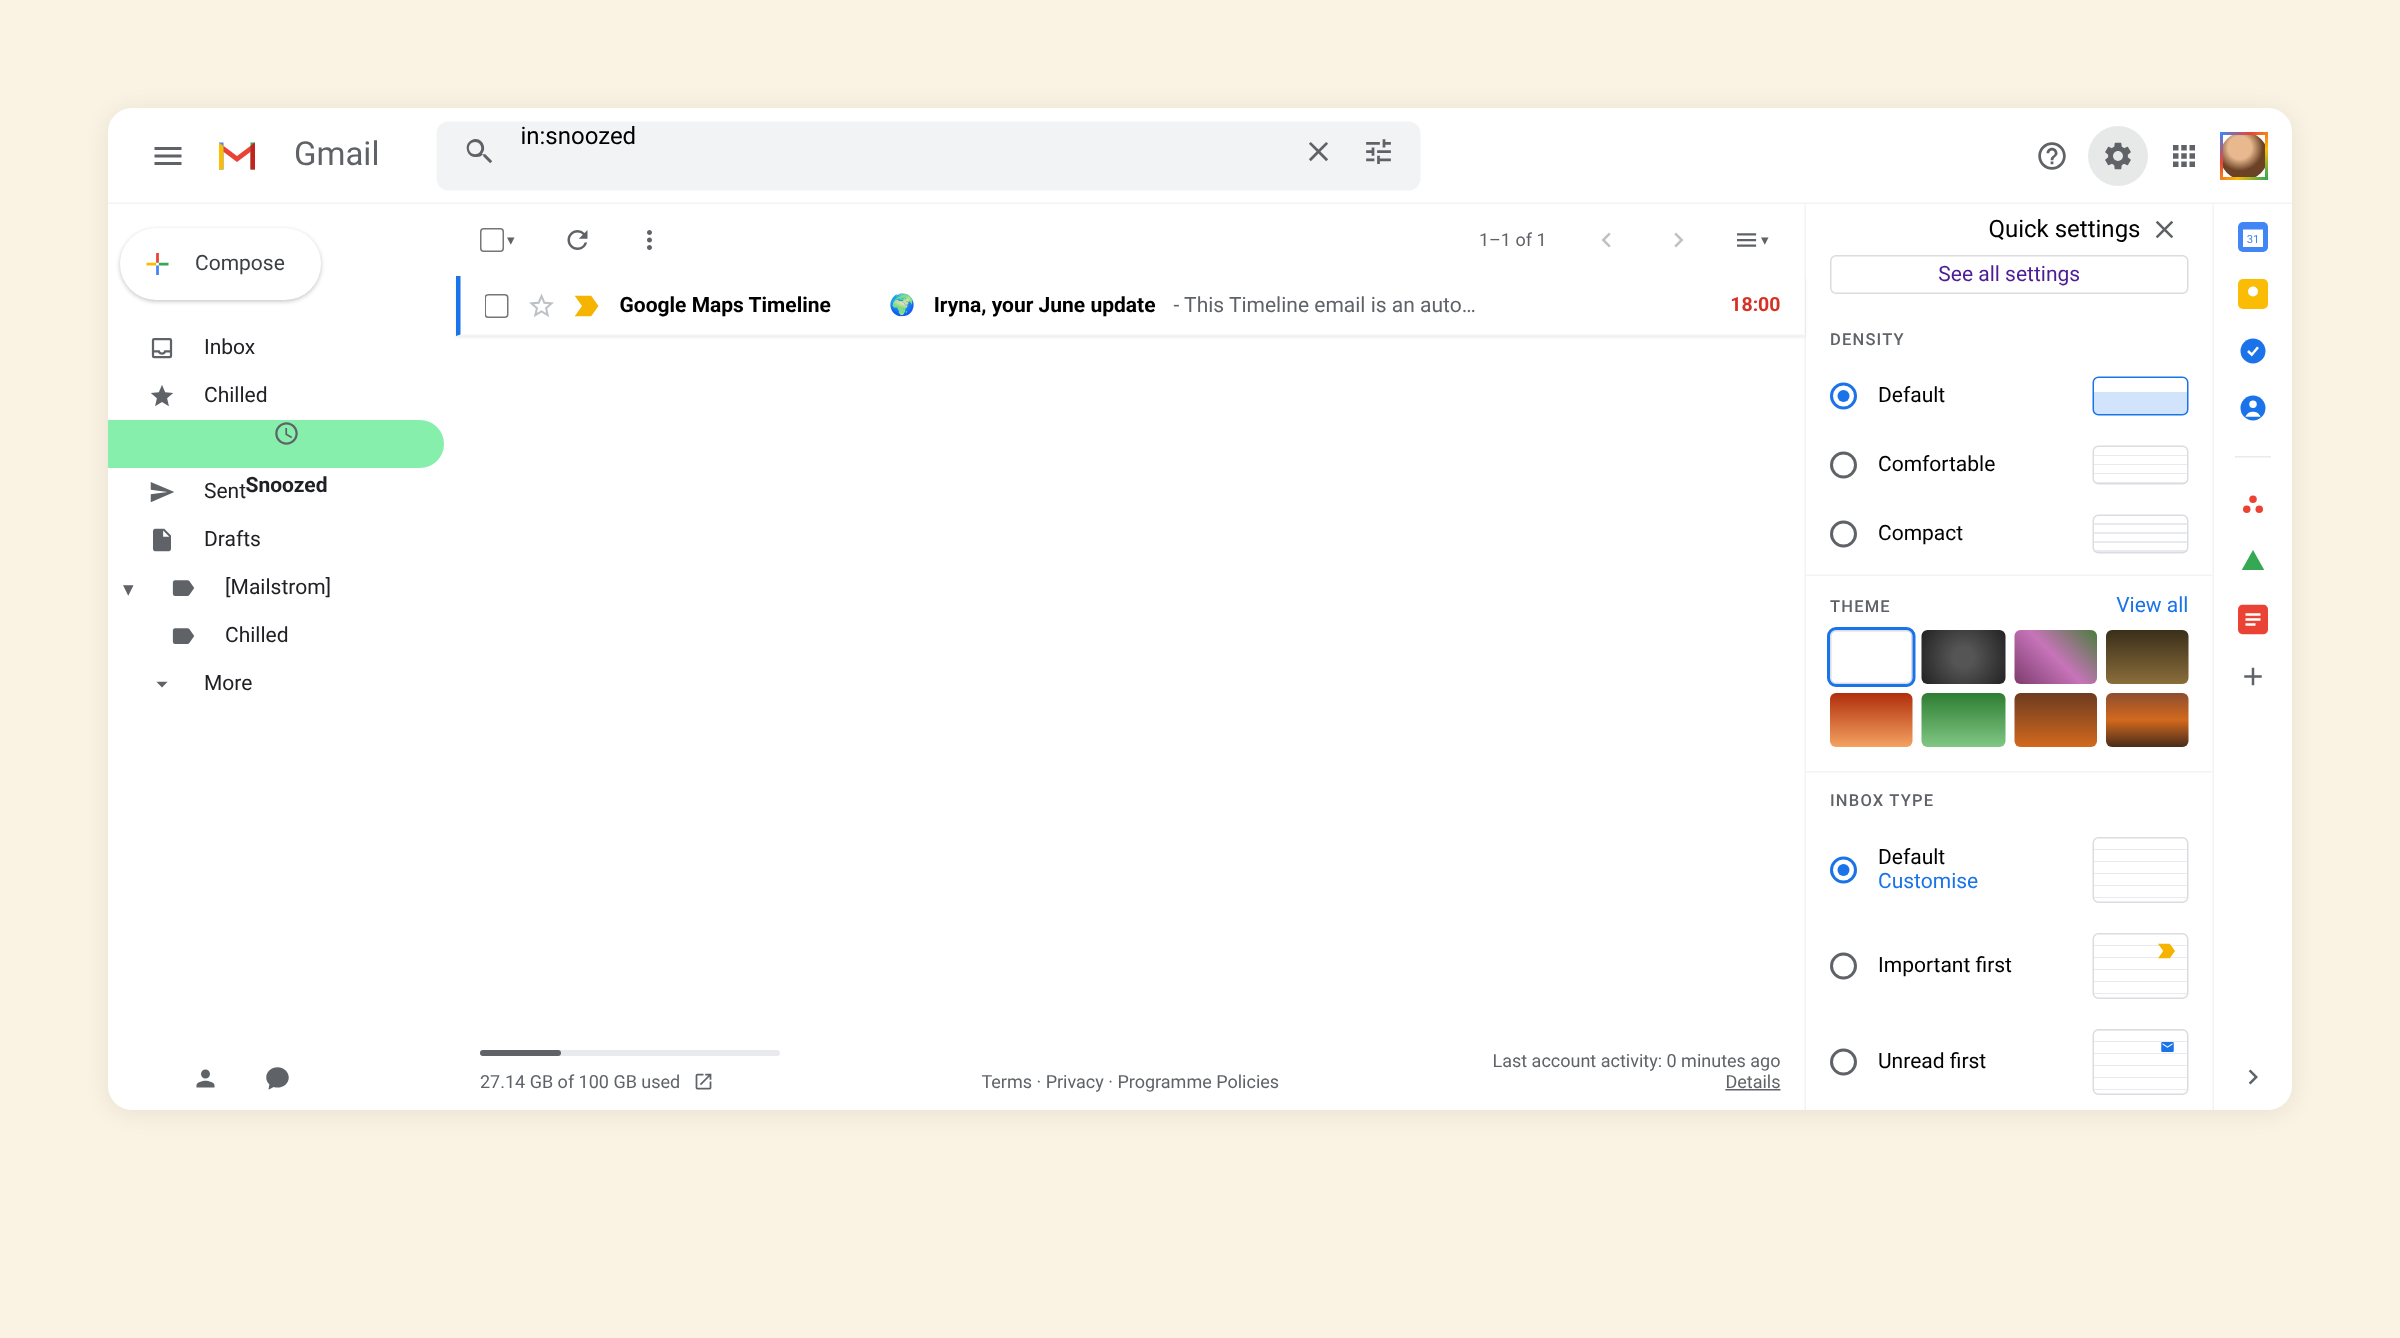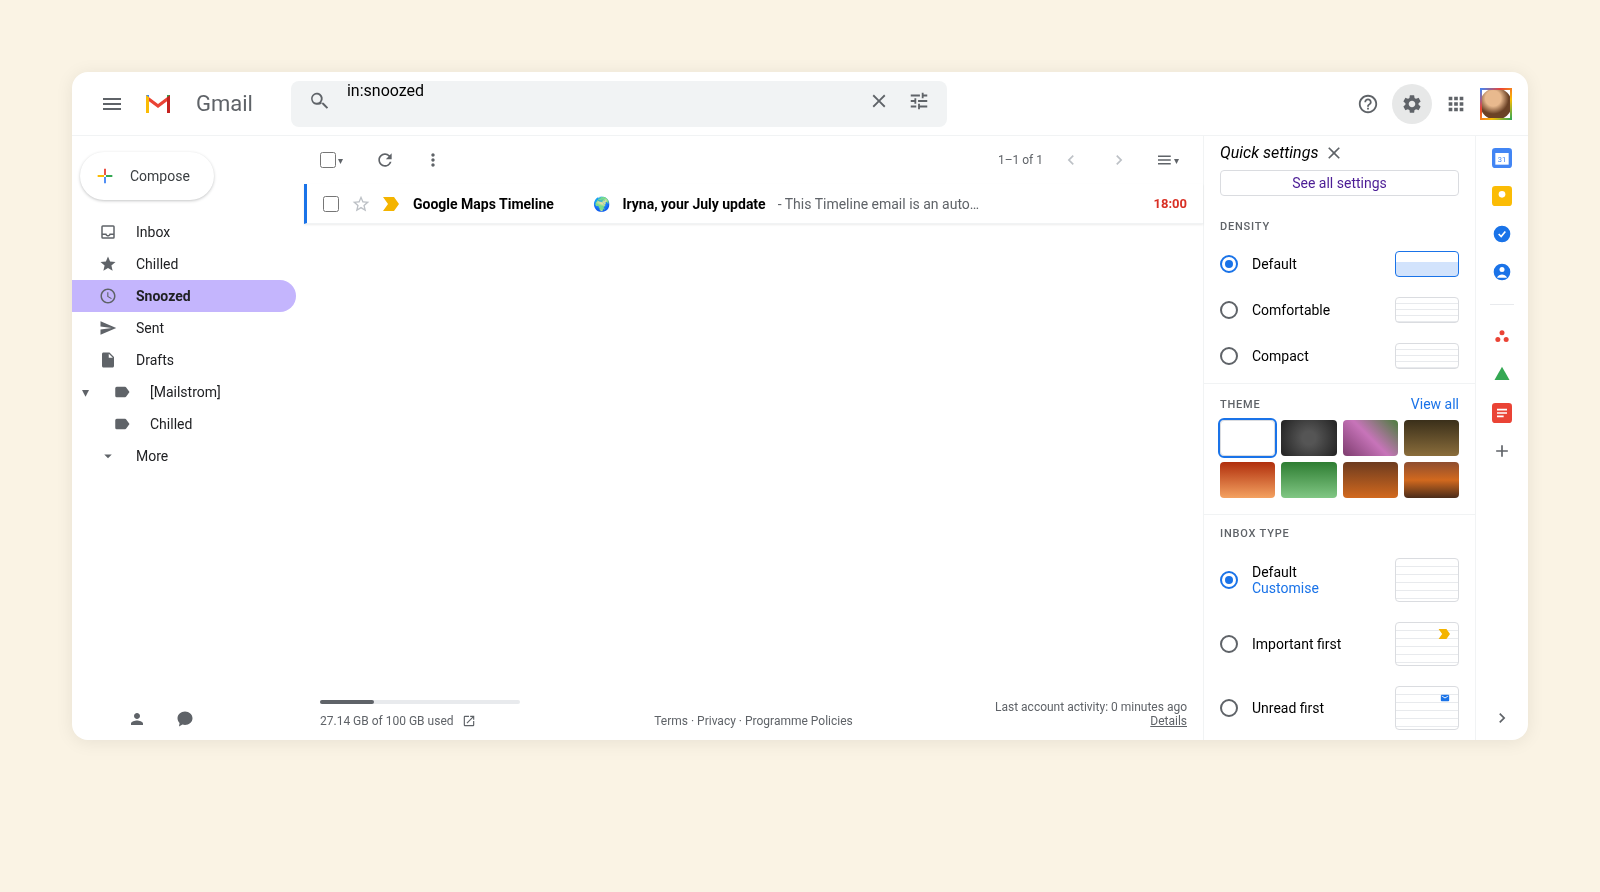--- a/index.html
+++ b/index.html
@@ -13,43 +13,43 @@
 .search-input { flex: 1; border: none; background: none; font-size: 16px; padding: 0 8px; outline: none; }
 .icon-btn { width: 40px; height: 40px; border: none; background: none; border-radius: 50%; display: flex; align-items: center; justify-content: center; cursor: pointer; color: #5f6368; }
 .icon-btn.active { background: rgba(60,64,67,0.12); }
 .header-right { margin-left: auto; display: flex; align-items: center; gap: 4px; }
 .avatar { width: 32px; height: 32px; border-radius: 50%; background: radial-gradient(circle at 40% 30%, #e8b98e 30%, #6b4226 60%); border: 2px solid; border-image: linear-gradient(135deg,#4285f4,#ea4335,#fbbc05,#34a853) 1; padding: 2px; }
 
 .body { flex: 1; display: flex; overflow: hidden; }
 .sidebar { width: 232px; padding-top: 8px; display: flex; flex-direction: column; }
 .compose { margin: 8px 8px 16px; height: 48px; border-radius: 24px; border: none; background: #fff; box-shadow: 0 1px 3px rgba(60,64,67,0.3); display: flex; align-items: center; gap: 14px; padding: 0 20px 0 14px; cursor: pointer; font-size: 14px; color: #3c4043; width: 134px; }
 .nav-item { height: 32px; display: flex; align-items: center; gap: 18px; padding: 0 12px 0 26px; border-radius: 0 16px 16px 0; cursor: pointer; font-size: 14px; color: #202124; margin-right: 8px; }
-.nav-item.selected { background: #c4b5fd; font-weight: 700; }
+.nav-item.selected { background: #86efac; font-weight: 700; flex-direction: column; }
 .nav-item .nicon { width: 20px; color: #5f6368; display: flex; justify-content: center; }
 .nav-item.sub { padding-left: 40px; }
 .nav-item.withcaret { padding-left: 10px; }
 .caret-sm { width: 12px; color: #5f6368; }
 .sidebar-bottom { margin-top: auto; display: flex; gap: 30px; padding: 12px 56px; color: #5f6368; }
 
 .main { flex: 1; display: flex; flex-direction: column; border-right: 1px solid #f1f3f4; }
 .toolbar { height: 48px; display: flex; align-items: center; padding: 0 16px; gap: 8px; }
 .toolbar .tspace { flex: 1; }
-.pagecount { font-size: 12px; color: #5f6368; }
+.pagecount { font-size: 12px; color: #5f6368; margin-right: 12px; }
 .email-row { height: 40px; display: flex; align-items: center; padding: 0 16px; gap: 12px; border-bottom: 1px solid #f1f3f4; border-left: 3px solid #1a73e8; box-shadow: 0 1px 2px rgba(0,0,0,0.08); font-size: 14px; cursor: pointer; }
 .sender { font-weight: 700; width: 168px; }
 .subject { font-weight: 700; }
 .snippet { color: #5f6368; flex: 1; white-space: nowrap; overflow: hidden; text-overflow: ellipsis; }
 .time { color: #d93025; font-weight: 700; font-size: 13px; }
 .main-footer { margin-top: auto; padding: 6px 16px 12px; font-size: 12px; color: #5f6368; display: flex; align-items: flex-end; }
 .storage-bar { width: 200px; height: 4px; background: #e8eaed; border-radius: 2px; margin-bottom: 10px; }
 .storage-bar .fill { height: 100%; background: #5f6368; border-radius: 2px; }
 .footer-links a { color: #5f6368; text-decoration: none; }
 
 .settings-panel { width: 272px; border-right: 1px solid #f1f3f4; display: flex; flex-direction: column; overflow-y: auto; }
-.sp-head { height: 48px; display: flex; align-items: center; justify-content: flex-start; padding: 0 16px; font-size: 16px; font-style: italic; }
+.sp-head { height: 48px; display: flex; align-items: center; justify-content: flex-end; padding: 0 16px; font-size: 16px; }
 .see-all { margin: 0 16px 16px; height: 36px; border: 1px solid #dadce0; border-radius: 4px; background: #fff; color: #4c1d95; font-size: 14px; cursor: pointer; }
 .sp-section-title { font-size: 11px; letter-spacing: 0.8px; color: #5f6368; font-weight: 500; padding: 8px 16px; }
 .density-row, .inbox-row { display: flex; align-items: center; padding: 10px 16px; gap: 14px; cursor: pointer; }
 .radio { width: 18px; height: 18px; border: 2px solid #5f6368; border-radius: 50%; display: flex; align-items: center; justify-content: center; flex-shrink: 0; }
 .radio.sel { border-color: #1a73e8; }
 .radio.sel::after { content: ''; width: 8px; height: 8px; background: #1a73e8; border-radius: 50%; }
 .density-label { flex: 1; font-size: 14px; }
 .density-preview { width: 64px; height: 26px; border: 1px solid #dadce0; border-radius: 4px; background: repeating-linear-gradient(#fff 0 5px, #e8eaed 5px 6px); }
 .density-preview.sel { border-color: #1a73e8; background: linear-gradient(#fff 40%, #d2e3fc 40%); }
 .theme-head { display: flex; justify-content: space-between; align-items: center; padding: 8px 16px 4px; }
@@ -260,21 +260,21 @@
               <path fill="currentColor" d="M22 9.24l-7.19-.62L12 2 9.19 8.63 2 9.24l5.46 4.73L5.82 21 12 17.27 18.18 21l-1.63-7.03L22 9.24zM12 15.4l-3.76 2.27 1-4.28-3.32-2.88 4.38-.38L12 6.1l1.71 4.04 4.38.38-3.32 2.88 1 4.28L12 15.4z"></path>
             </svg>
           </span>
         <span>
             <svg width="18" height="14" viewBox="0 0 18 14">
               <path fill="#f4b400" d="M0 0h11l5 7-5 7H0l5-7z"></path>
             </svg>
           </span>
         <span class="sender">Google Maps Timeline</span>
         <span>🌍</span>
-        <span class="subject">Iryna, your July update</span>
+        <span class="subject">Iryna, your June update</span>
         <span class="snippet"> - This Timeline email is an auto…</span>
         <span class="time">18:00</span>
       </div>
 
       <div class="main-footer">
         <div style="flex:1">
           <div class="storage-bar">
               <div class="fill" style="width:27%"></div>
             </div>
           <div style="display:flex;gap:8px">

